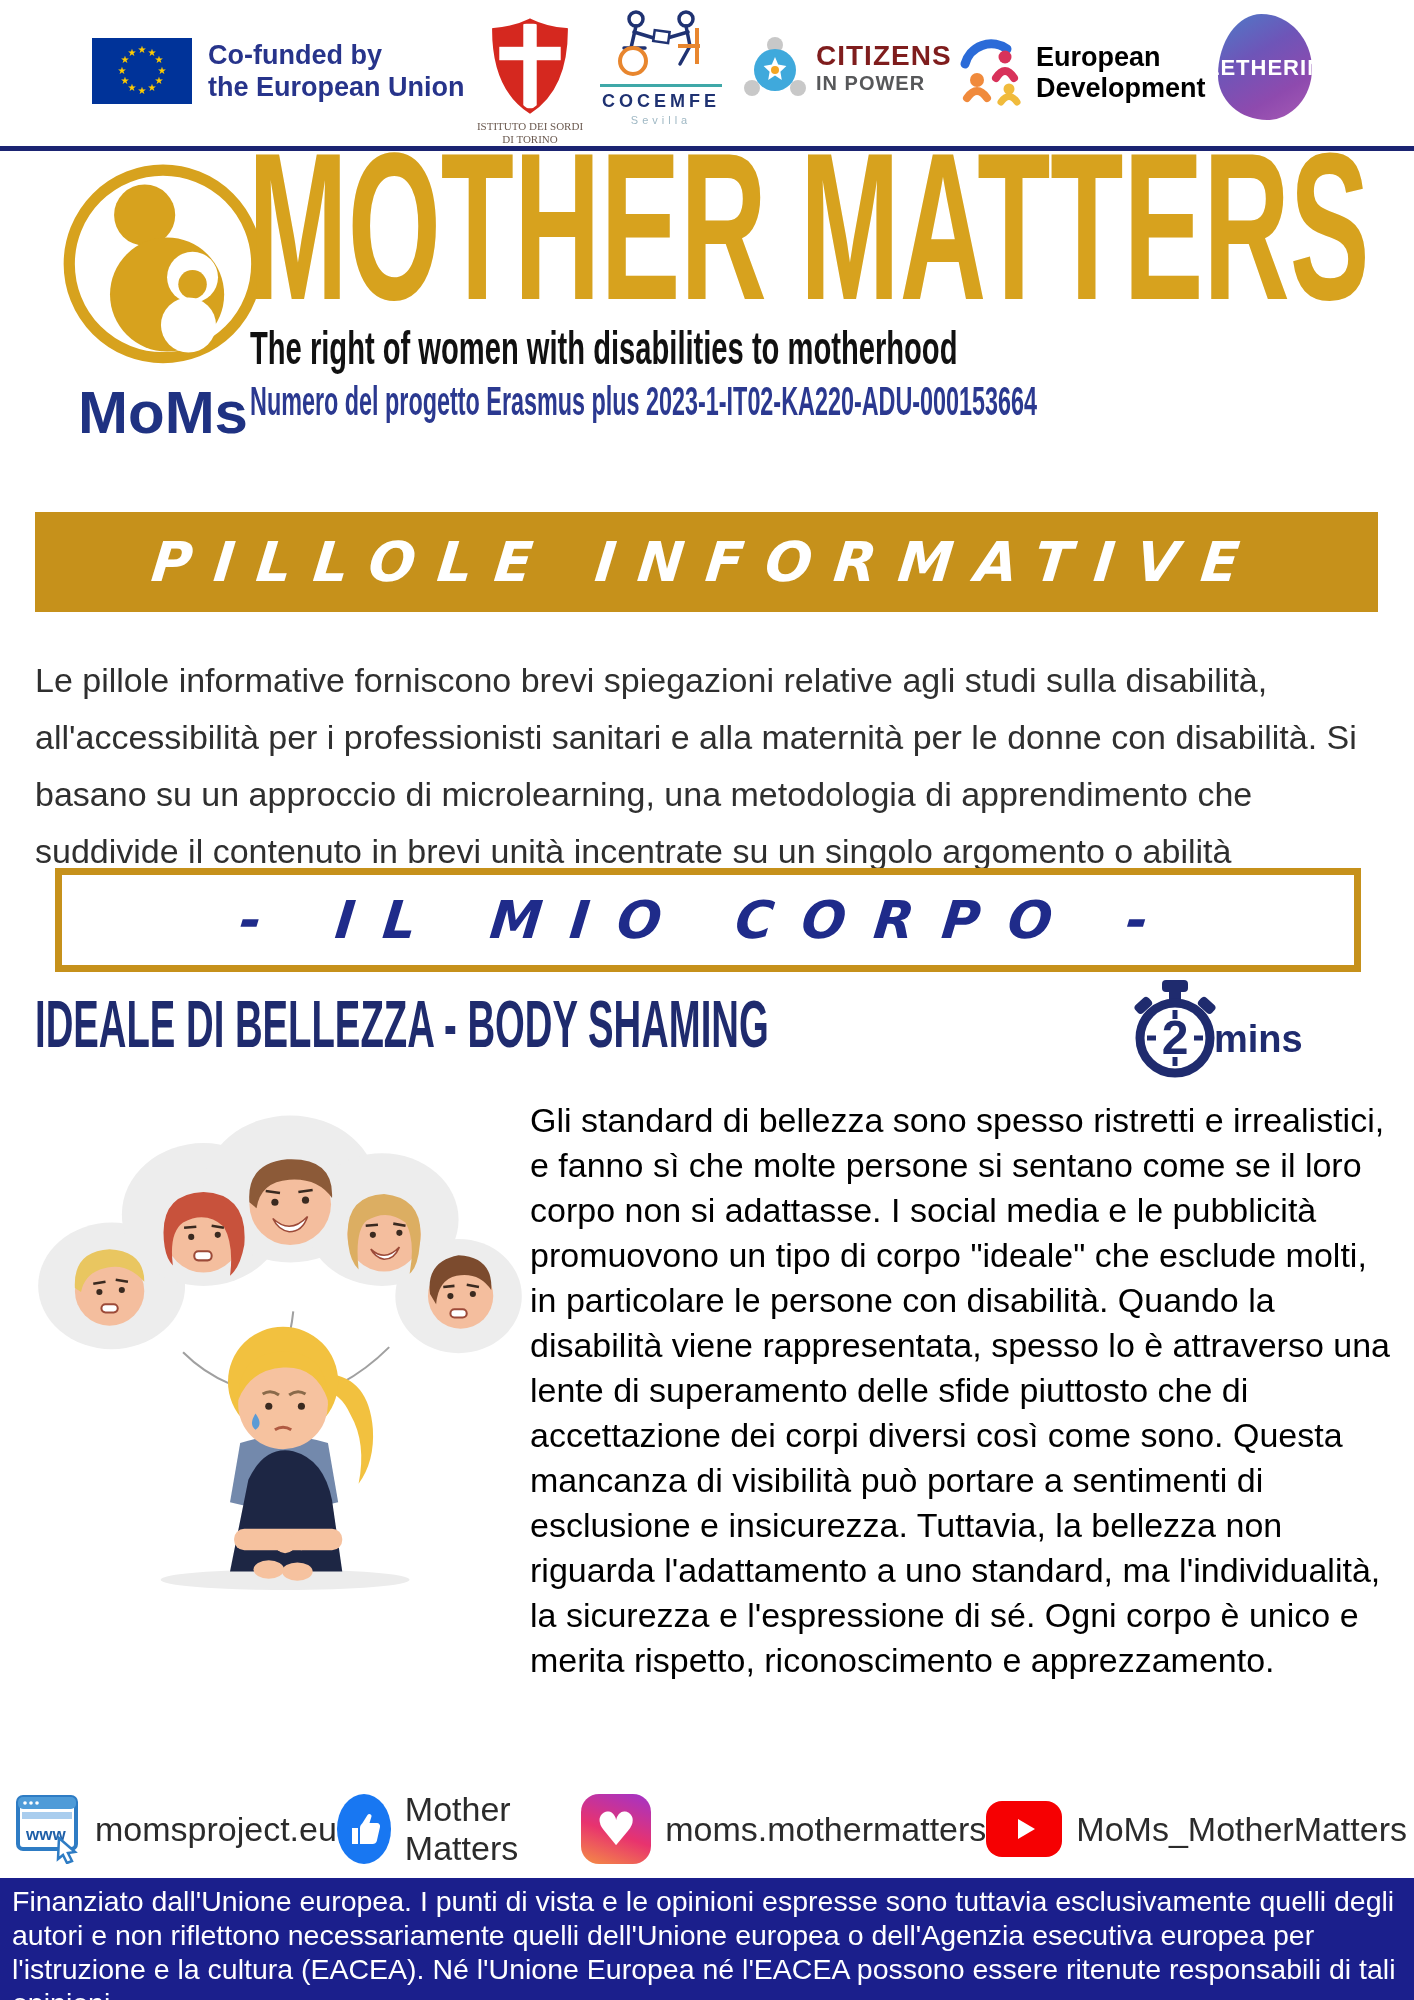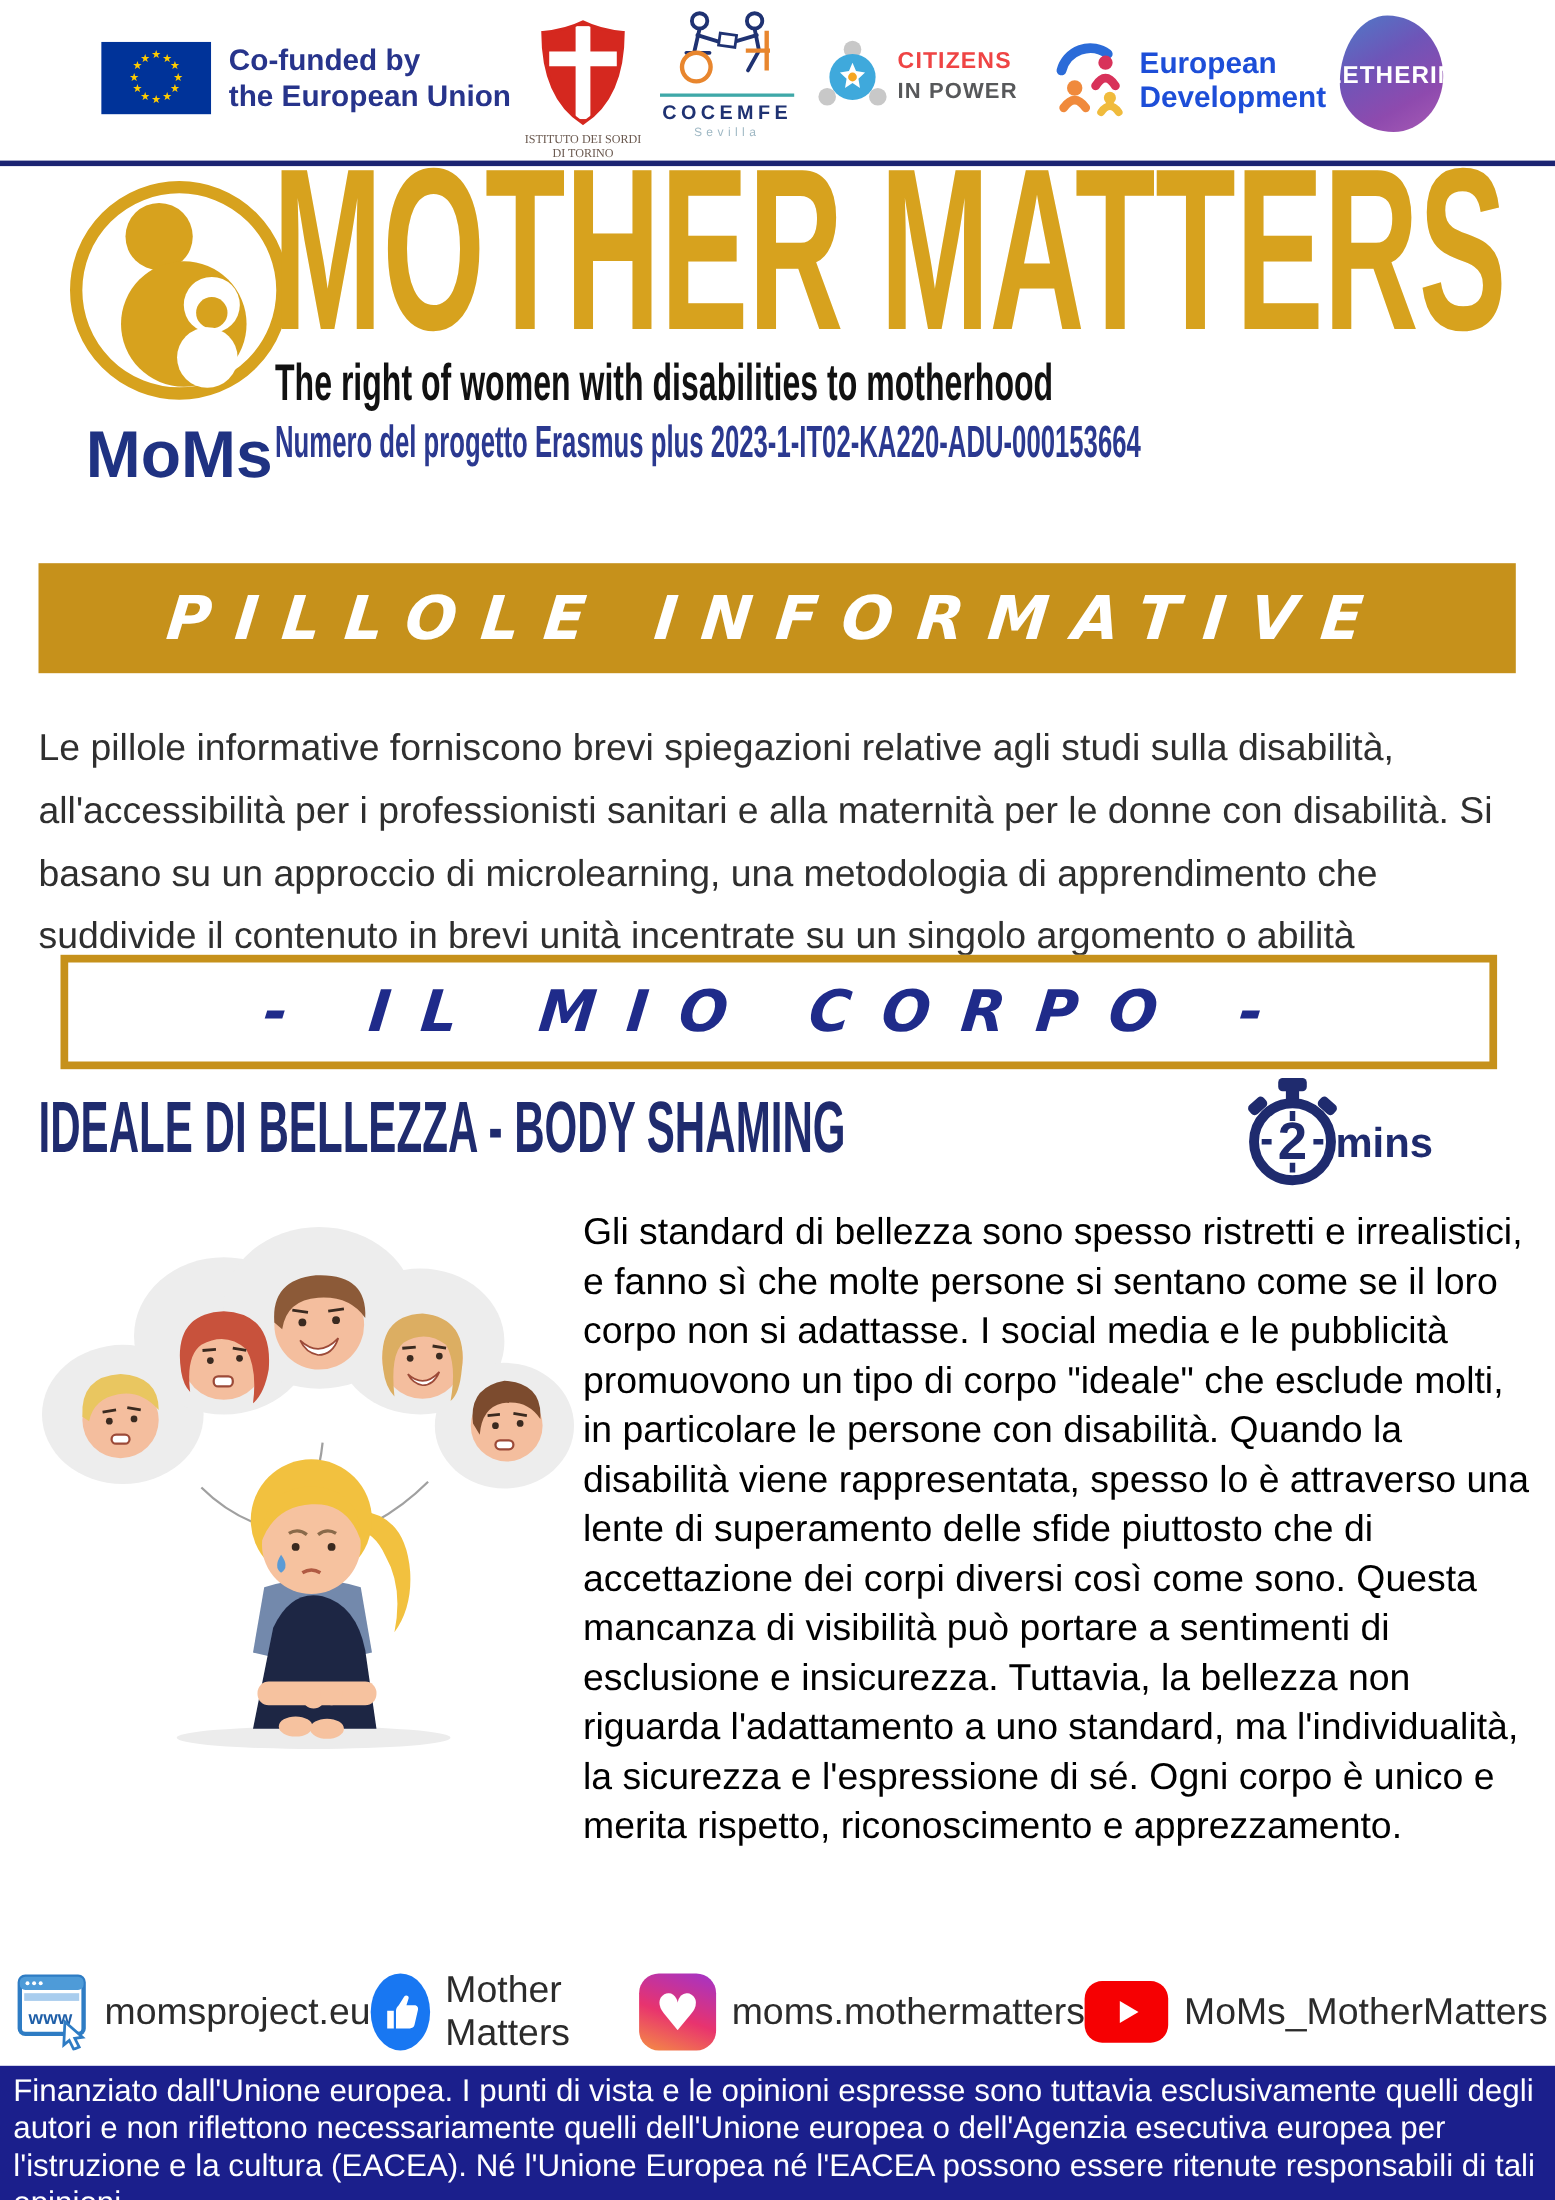--- a/index.html
+++ b/index.html
@@ -10,24 +10,24 @@
   
   .logo-eu{left:92px;top:38px;display:flex;gap:16px;align-items:center;}
   .eu-text{font-weight:bold;color:#27348B;font-size:27px;line-height:32px;}
   .logo-shield{left:468px;top:18px;width:124px;text-align:center;}
   .shield-caption{font-family:"Liberation Serif",serif;font-size:11px;color:#6b5a50;line-height:13px;margin-top:2px;}
   .logo-cocemfe{left:594px;top:8px;width:134px;text-align:center;}
   .cocemfe-line{width:122px;height:3px;background:#3FA8A8;margin:2px auto 4px auto;}
   .cocemfe-name{font-size:18px;font-weight:bold;color:#1F3272;letter-spacing:4px;}
   .cocemfe-city{font-size:11px;color:#9fb8c4;letter-spacing:4px;margin-top:2px;}
   .logo-citizens{left:742px;top:36px;display:flex;align-items:center;gap:8px;}
-  .citizens-l1{font-size:21px;font-weight:bold;color:#ef4444;letter-spacing:1px;line-height:28px;}
+  .citizens-l1{font-size:28px;font-weight:bold;color:#7f1d1d;letter-spacing:1px;line-height:28px;}
   .citizens-l2{font-size:20px;font-weight:bold;color:#57585A;letter-spacing:1px;line-height:26px;}
   .logo-eudev{left:952px;top:36px;display:flex;align-items:center;gap:10px;}
-  .eudev-text{font-size:27px;font-weight:bold;color:#1d4ed8;line-height:31px;}
+  .eudev-text{font-size:27px;font-weight:bold;color:#000000;line-height:31px;}
   .logo-letherin{left:1218px;top:14px;width:94px;height:106px;border-radius:46% 54% 48% 52% / 58% 52% 48% 42%;
       background:linear-gradient(150deg,#4D7BC8 0%,#6E55B8 38%,#8E4AAE 72%,#A75BB5 100%);
       display:flex;flex-direction:row;align-items:center;justify-content:center;}
   .letherin-line{color:#fff;font-weight:bold;font-size:22px;line-height:25px;letter-spacing:1px;}
 
   .divider{left:0;top:146px;width:1414px;height:5px;background:#1B2472;}
 
   
   .moms-logo{left:52px;top:160px;width:222px;text-align:center;}
   .moms-text{font-size:60px;font-weight:bold;color:#1F3282;margin-top:0px;}

